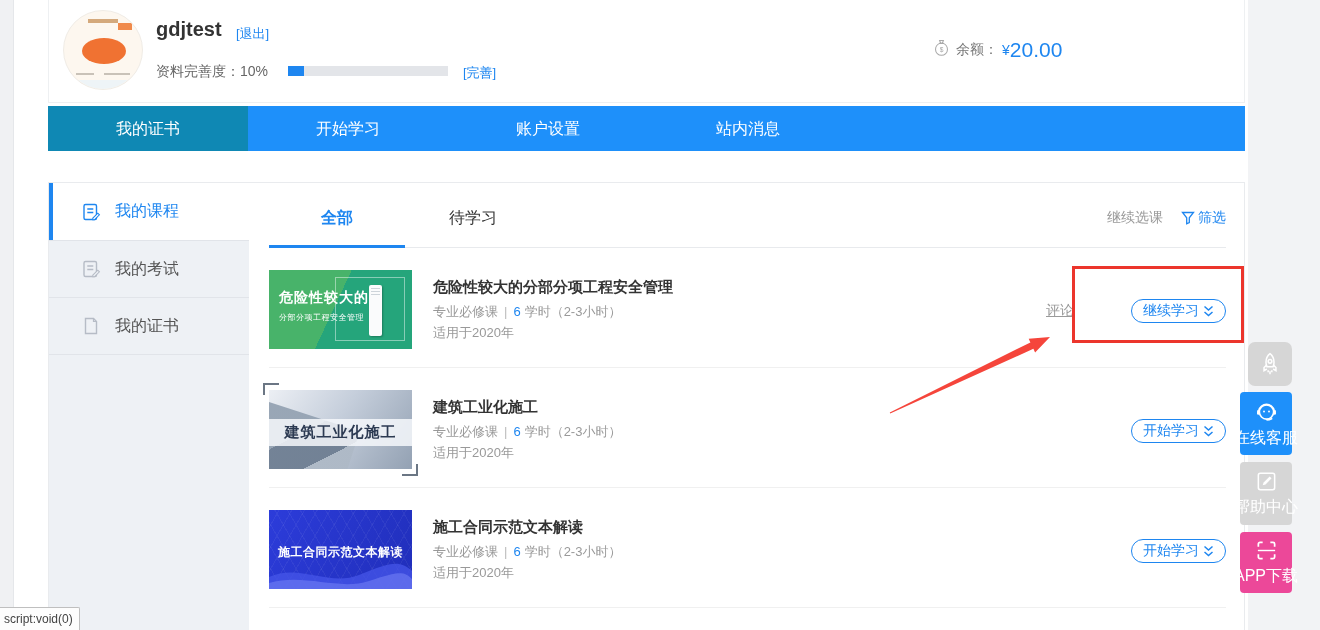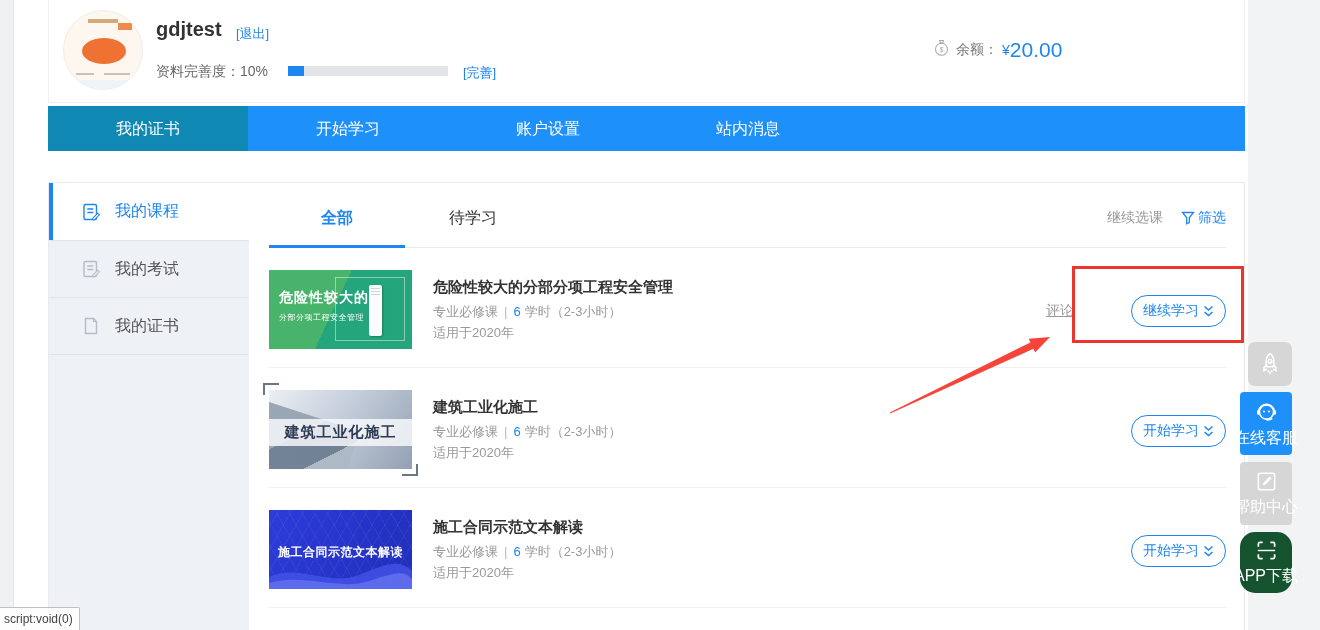--- a/index.html
+++ b/index.html
@@ -81,33 +81,33 @@
 
   .course-info { position:absolute; left:164px; top:0; width:560px; }
   .course-title { position:absolute; top:30px; font-size:15px; font-weight:bold; color:#333; white-space:nowrap; cursor:pointer; }
   .course-meta { position:absolute; top:55px; font-size:13px; color:#999; white-space:nowrap; }
   .course-meta .sep { margin:0 6px; color:#bbb; }
   .course-meta .hours { color:#1e86f0; margin-right:4px; }
   .course-appl { position:absolute; top:76px; font-size:13px; color:#999; }
 
   .row-actions { position:absolute; right:0; top:47px; height:32px; display:flex; align-items:center;gap:37px; }
   .comment-link { font-size:14px; color:#9a9a9a; text-decoration:underline; margin-right:20px; cursor:pointer; }
-  .pill-btn { width:95px; height:32px; border:1px solid #1e86f0; border-radius:16px; background:#fff; color:#1e86f0; font-size:14px; display:flex; align-items:center; justify-content:center; cursor:pointer; font-family:inherit; }
+  .pill-btn { width:95px; height:24px; border:1px solid #1e86f0; border-radius:16px; background:#fff; color:#1e86f0; font-size:14px; display:flex; align-items:center; justify-content:center; cursor:pointer; font-family:inherit; }
   .pill-btn svg { margin-left:4px; }
 
   
   .red-box { position:absolute; left:1072px; top:266px; width:172px; height:77px; border:3px solid #ec352c; z-index:40; pointer-events:none; }
   .arrow-overlay { position:absolute; left:0; top:0; z-index:39; pointer-events:none; }
 
   
   .float-btn { position:absolute; border-radius:4px; display:flex; flex-direction:column; align-items:center; justify-content:center; cursor:pointer; z-index:30; }
   .fb-rocket { left:1248px; top:342px; width:44px; height:44px; background:#d6d6d6; border-radius:7px; }
   .fb-service { left:1240px; top:392px; width:52px; height:63px; background:#1e90fa; }
   .fb-help { left:1240px; top:462px; width:52px; height:63px; background:#d6d6d6; }
-  .fb-app { left:1240px; top:532px; width:52px; height:61px; background:#14532d;border-radius:15px; }
+  .fb-app { left:1240px; top:532px; width:52px; height:61px; background:#ec4899; }
   .float-btn .lbl { font-size:16px; color:#fff; margin-top:4px; white-space:nowrap; }
 
   
   .status-bubble { position:absolute; left:0; top:607px; height:23px; line-height:22px; background:#fdfdfd; border:1px solid #bfbfbf; border-left:none; border-bottom:none; border-top-right-radius:2px; padding:0 6px 0 4px; font-size:12px; color:#444; z-index:50; }
 </style>
 </head>
 <body>
 
 <div class="page">
   <div class="strip-left"></div>

